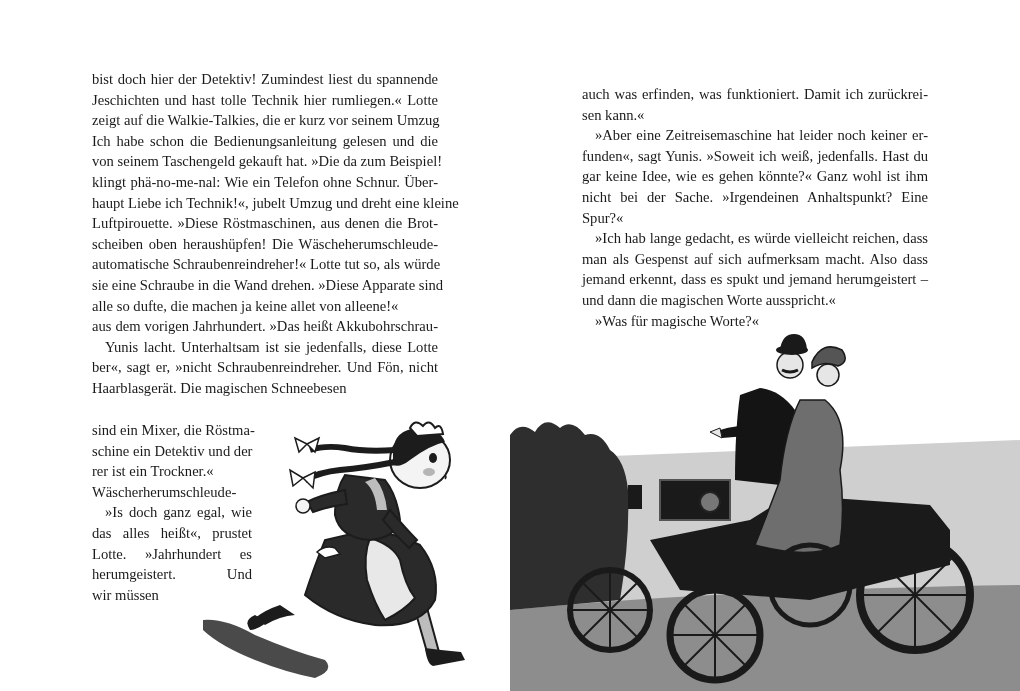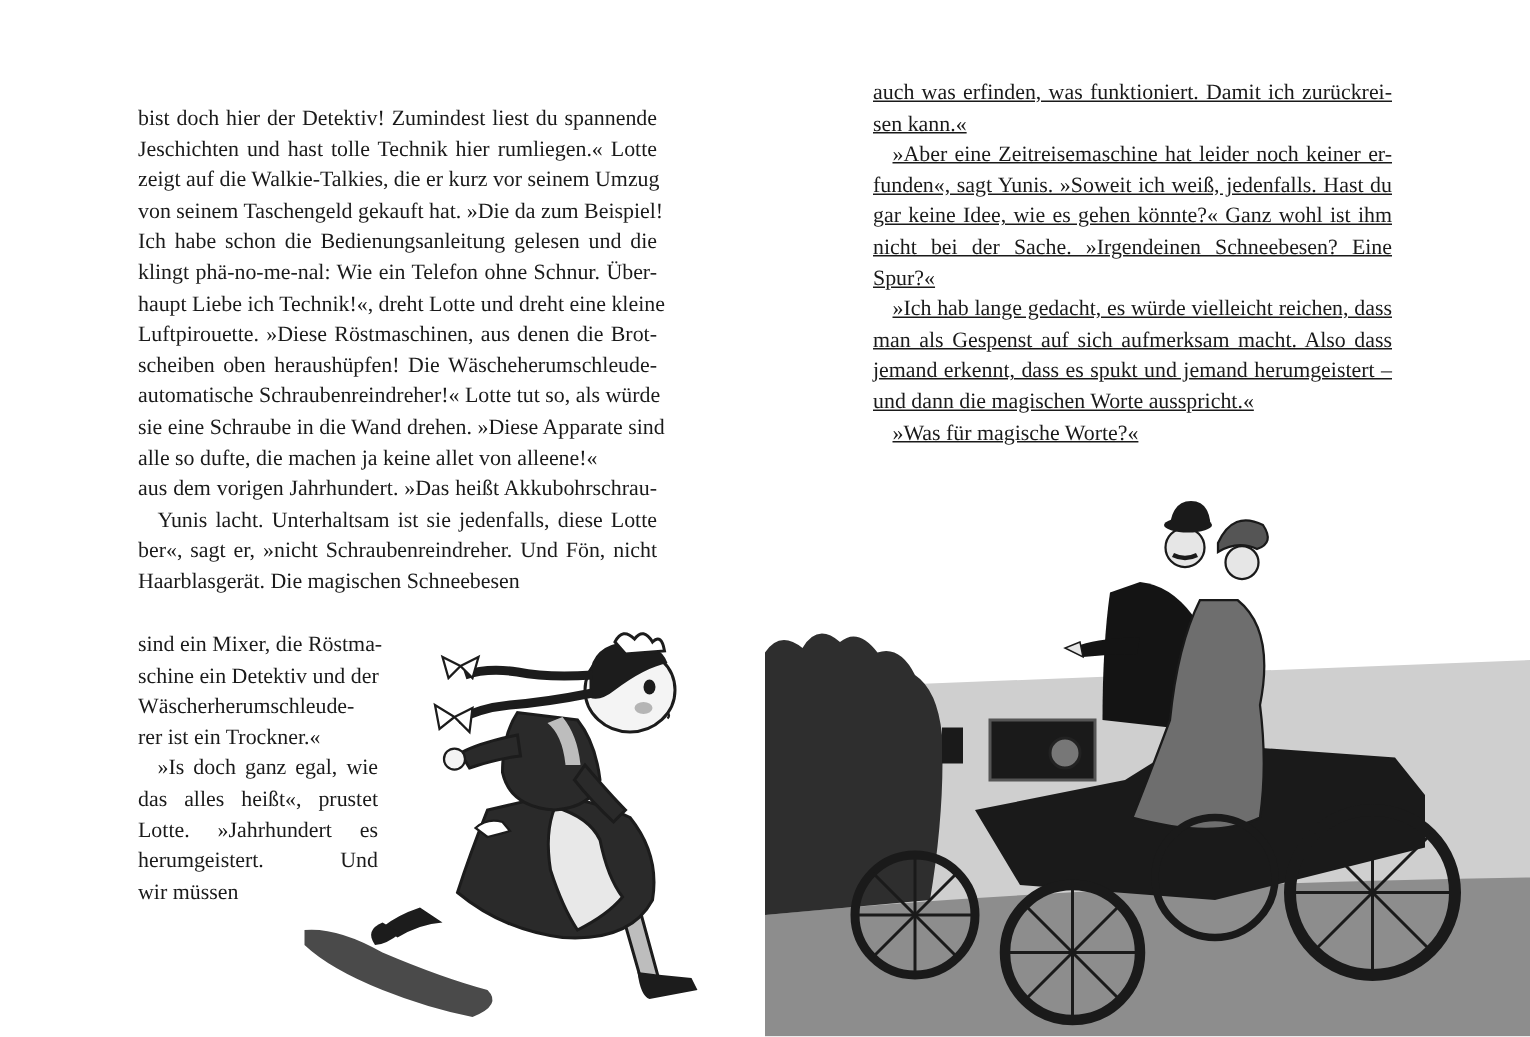--- a/index.html
+++ b/index.html
@@ -40,21 +40,21 @@
     }
     .line.last {
       text-align-last: left;
     }
     .line.indent {
       padding-left: 13px;
     }
 
     .left-text { left: 92px; top: 69px; width: 346px; }
     .left-text-narrow { left: 92px; top: 420px; width: 160px; }
-    .right-text { left: 582px; top: 52px; width: 346px; text-decoration: underline; }
+    .right-text { left: 582px; top: 84px; width: 346px; }
 
     
     .illustration {
       position: absolute;
     }
     .girl-illustration {
       left: 195px;
       top: 420px;
       width: 290px;
       height: 271px;
@@ -67,39 +67,39 @@
     }
   </style>
 </head>
 <body>
 
 <div class="page page-left">
   <div class="text-block left-text" id="left-main">
       <span class="line">bist doch hier der Detektiv! Zumindest liest du spannende</span>
       <span class="line">Jeschichten und hast tolle Technik hier rumliegen.« Lotte</span>
       <span class="line">zeigt auf die Walkie-Talkies, die er kurz vor seinem Umzug</span>
+      <span class="line">Ich habe schon die Bedienungsanleitung gelesen und die</span>
       <span class="line">von seinem Taschengeld gekauft hat. »Die da zum Beispiel!</span>
-      <span class="line">Ich habe schon die Bedienungsanleitung gelesen und die</span>
       <span class="line">klingt phä-no-me-nal: Wie ein Telefon ohne Schnur. Über-</span>
-      <span class="line">haupt Liebe ich Technik!«, dreht Lotte und dreht eine kleine</span>
+      <span class="line">haupt Liebe ich Technik!«, jubelt Umzug und dreht eine kleine</span>
       <span class="line">Luftpirouette. »Diese Röstmaschinen, aus denen die Brot-</span>
       <span class="line">scheiben oben heraushüpfen! Die Wäscheherumschleude-</span>
       <span class="line">automatische Schraubenreindreher!« Lotte tut so, als würde</span>
       <span class="line">sie eine Schraube in die Wand drehen. »Diese Apparate sind</span>
       <span class="line last">alle so dufte, die machen ja keine allet von alleene!«</span>
       <span class="line">aus dem vorigen Jahrhundert. »Das heißt Akkubohrschrau-</span>
       <span class="line indent">Yunis lacht. Unterhaltsam ist sie jedenfalls, diese Lotte</span>
       <span class="line">ber«, sagt er, »nicht Schraubenreindreher. Und Fön, nicht</span>
       <span class="line last">Haarblasgerät. Die magischen Schneebesen</span>
     </div>
   <div class="text-block left-text-narrow" id="left-narrow">
       <span class="line">sind ein Mixer, die Röstma-</span>
       <span class="line">schine ein Detektiv und der</span>
+      <span class="line last">rer ist ein Trockner.«</span>
       <span class="line">Wäscherherumschleude-</span>
-      <span class="line last">rer ist ein Trockner.«</span>
       <span class="line indent">»Is doch ganz egal, wie</span>
       <span class="line">das alles heißt«, prustet</span>
       <span class="line">Lotte. »Jahrhundert es</span>
       <span class="line">herumgeistert.    Und</span>
       <span class="line last">wir müssen</span>
     </div>
 
   <div class="illustration girl-illustration">
     <svg width="290" height="271" viewBox="0 0 290 271" xmlns="http://www.w3.org/2000/svg">
 
@@ -141,21 +141,21 @@
   </div>
 </div>
 
 <div class="page page-right">
   <div class="text-block right-text" id="right-main" style="left:72px;">
       <span class="line">auch was erfinden, was funktioniert. Damit ich zurückrei-</span>
       <span class="line last">sen kann.«</span>
       <span class="line indent">»Aber eine Zeitreisemaschine hat leider noch keiner er-</span>
       <span class="line">funden«, sagt Yunis. »Soweit ich weiß, jedenfalls. Hast du</span>
       <span class="line">gar keine Idee, wie es gehen könnte?« Ganz wohl ist ihm</span>
-      <span class="line">nicht bei der Sache. »Irgendeinen Schneebesen? Eine</span>
+      <span class="line">nicht bei der Sache. »Irgendeinen Anhaltspunkt? Eine</span>
       <span class="line last">Spur?«</span>
       <span class="line indent">»Ich hab lange gedacht, es würde vielleicht reichen, dass</span>
       <span class="line">man als Gespenst auf sich aufmerksam macht. Also dass</span>
       <span class="line">jemand erkennt, dass es spukt und jemand herumgeistert –</span>
       <span class="line last">und dann die magischen Worte ausspricht.«</span>
       <span class="line indent last">»Was für magische Worte?«</span>
     </div>
 
   <div class="illustration car-illustration" style="left:0;">
     <svg width="510" height="371" viewBox="0 0 510 371" xmlns="http://www.w3.org/2000/svg">

